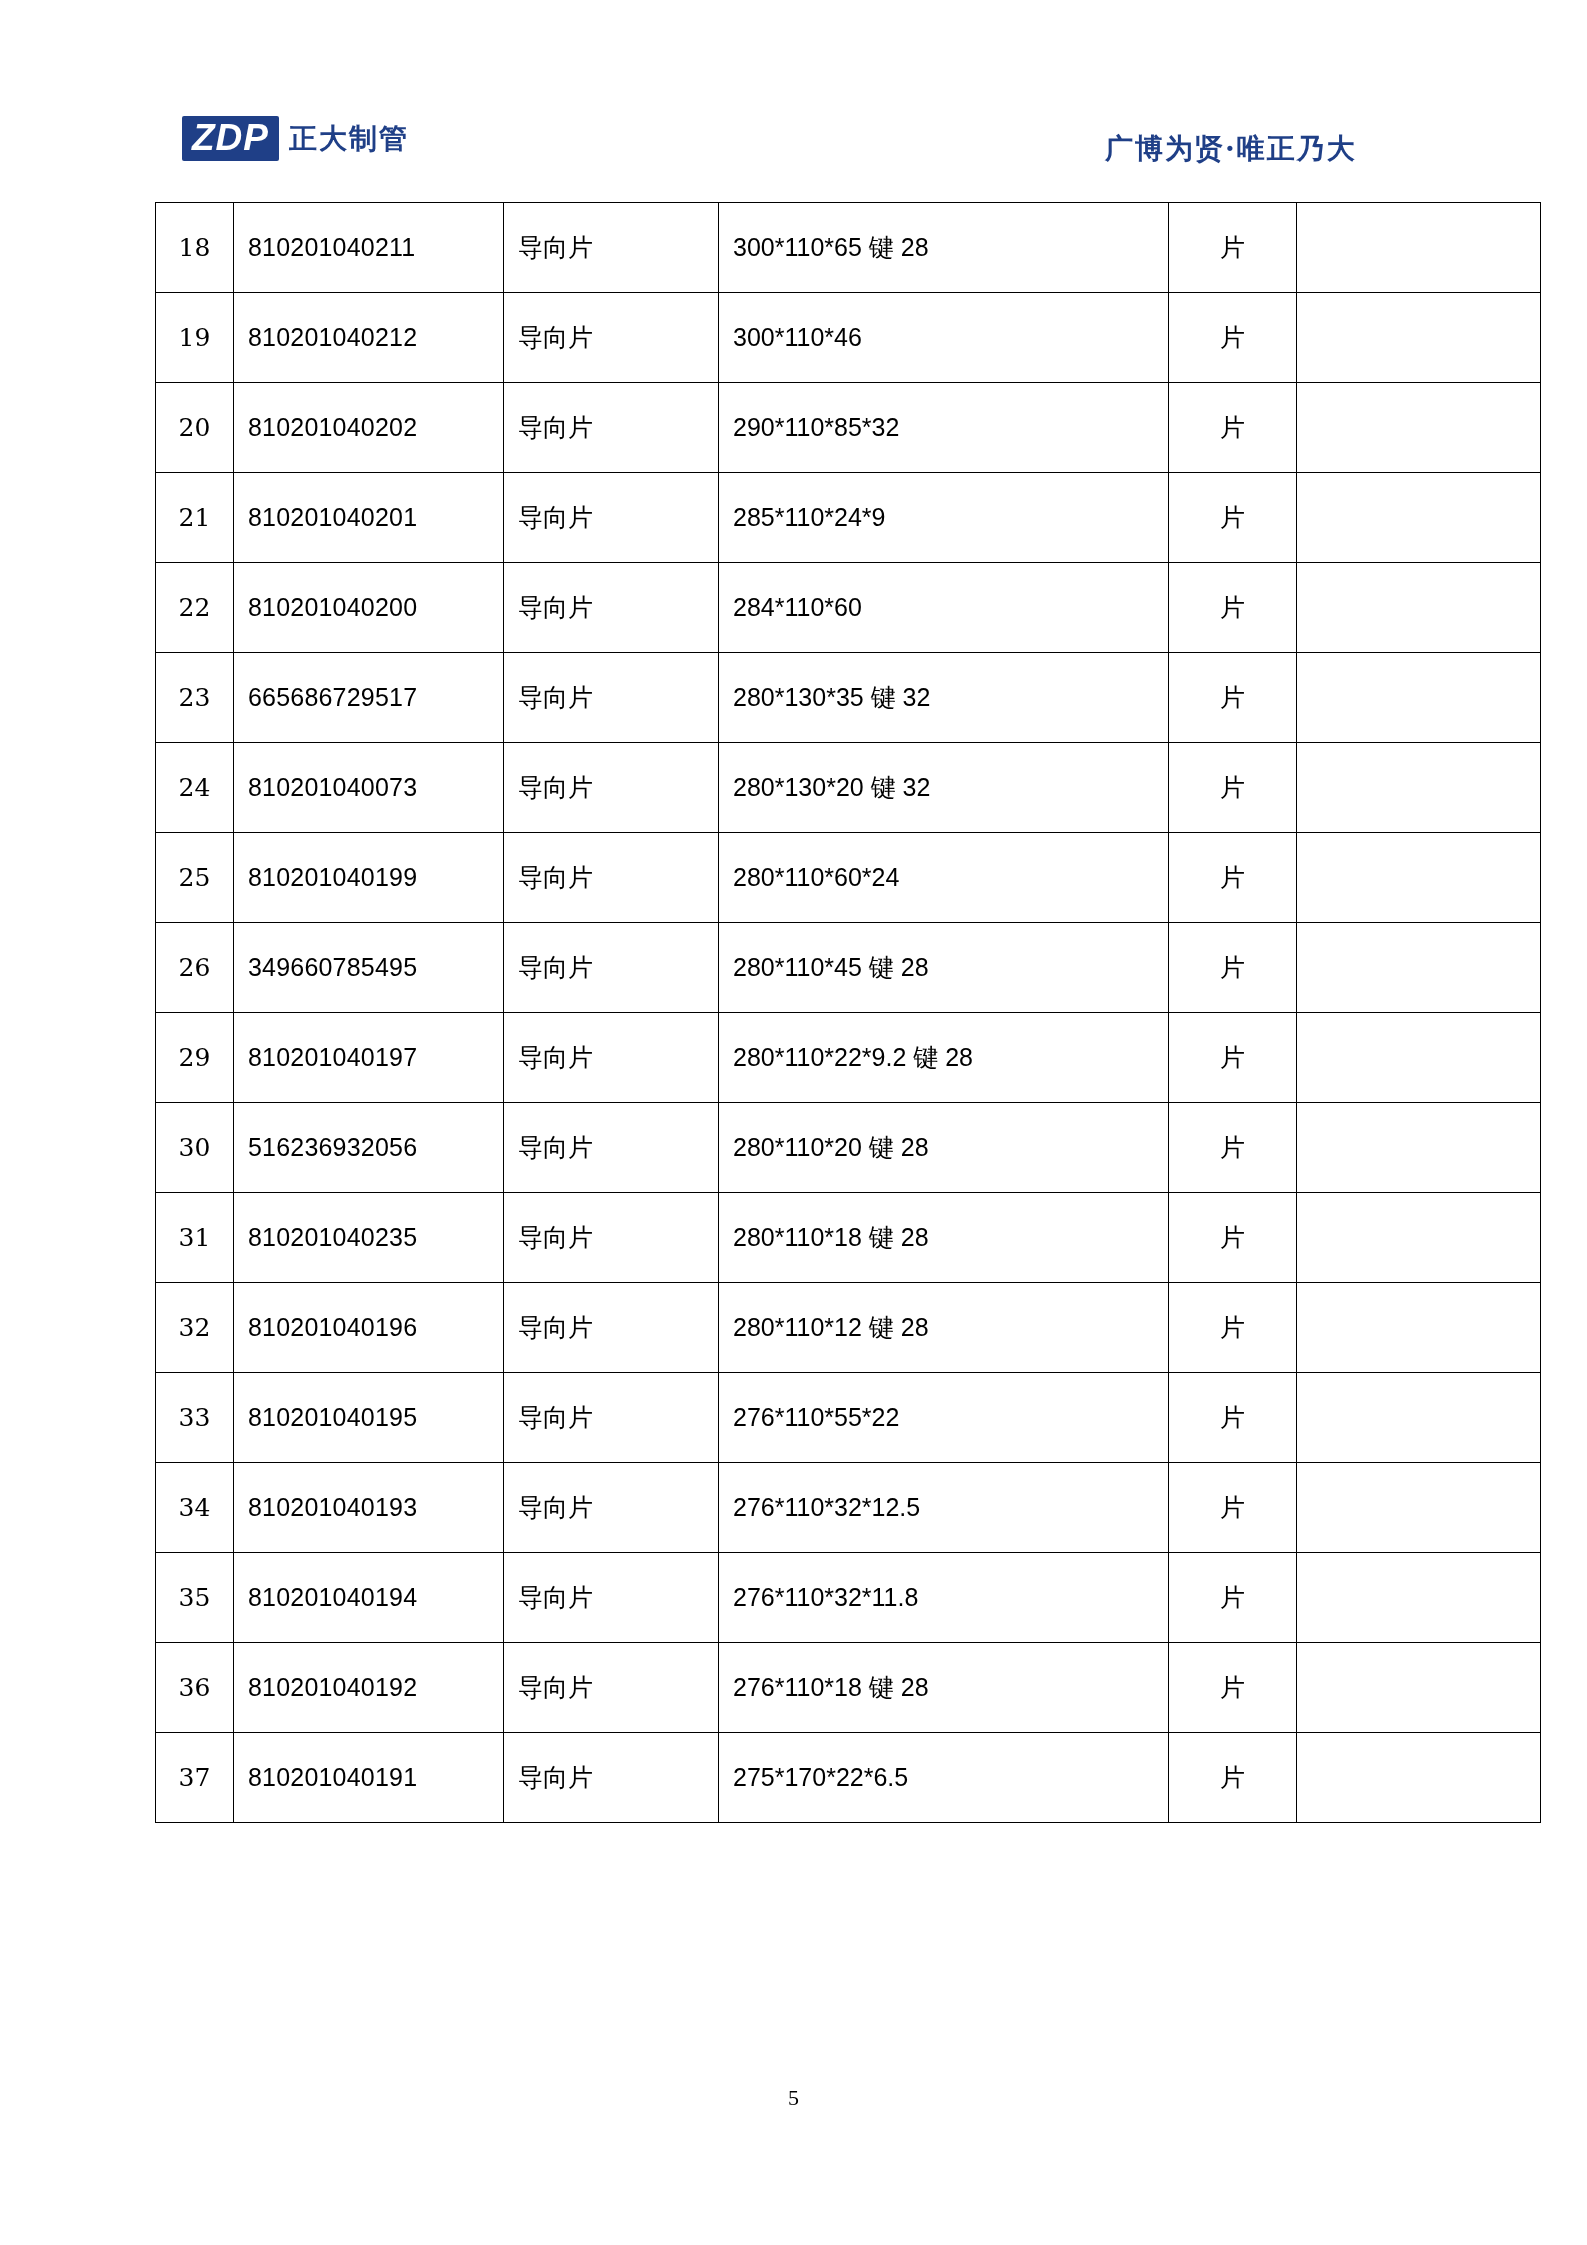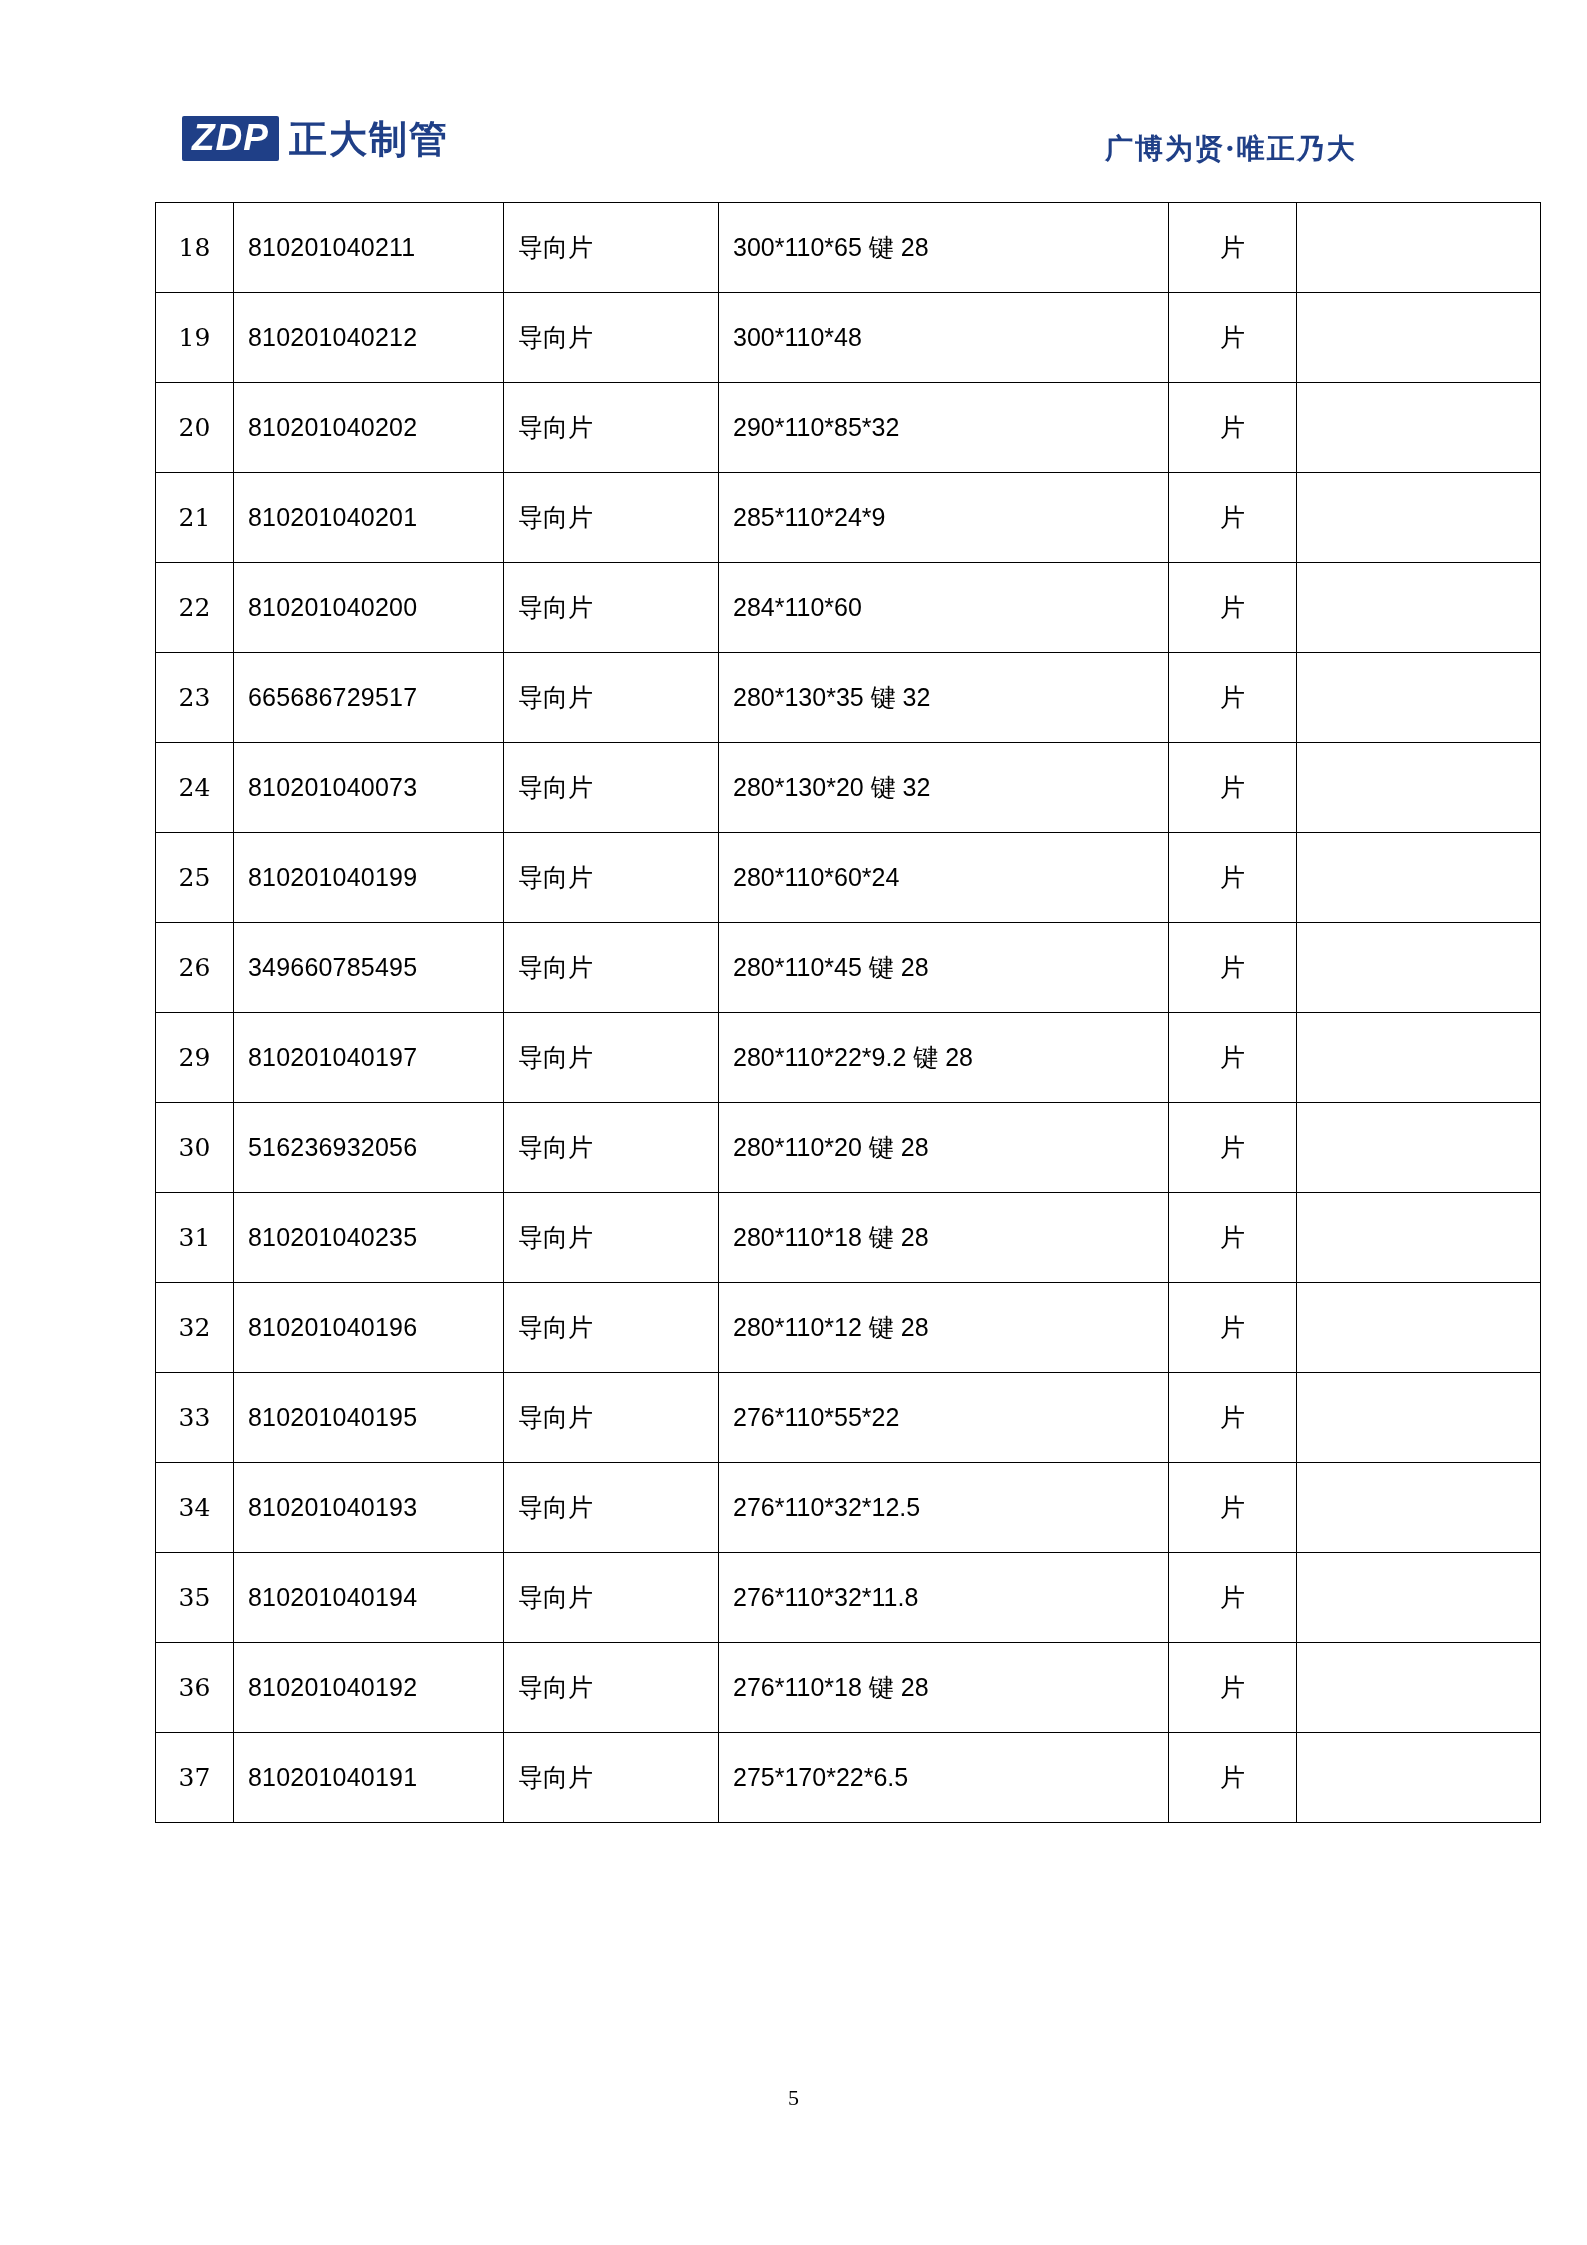--- a/index.html
+++ b/index.html
@@ -48,21 +48,21 @@
     font-style: italic;
     font-size: 37px;
     letter-spacing: 1px;
     padding: 3px 10px 5px 10px;
     line-height: 1;
     border-radius: 2px;
   }
   .logo-text {
     font-family: "DejaVu Sans", sans-serif;
     font-weight: bold;
-    font-size: 38px;
+    font-size: 28px;
     color: #1f3f87;
     letter-spacing: 2px;
     line-height: 1;
   }
   .slogan {
     position: absolute;
     left: 1105px;
     top: 22px;
     font-family: "DejaVu Serif", serif;
     font-weight: bold;
@@ -172,21 +172,21 @@
           <td class="name">导向片</td>
           <td class="spec">300*110*65 键 28</td>
           <td class="unit">片</td>
           <td class="blank"></td>
         </tr>
 
         <tr>
           <td class="no">19</td>
           <td class="code">810201040212</td>
           <td class="name">导向片</td>
-          <td class="spec">300*110*48</td>
+          <td class="spec">300*110*46</td>
           <td class="unit">片</td>
           <td class="blank"></td>
         </tr>
 
         <tr>
           <td class="no">20</td>
           <td class="code">810201040202</td>
           <td class="name">导向片</td>
           <td class="spec">290*110*85*32</td>
           <td class="unit">片</td>

